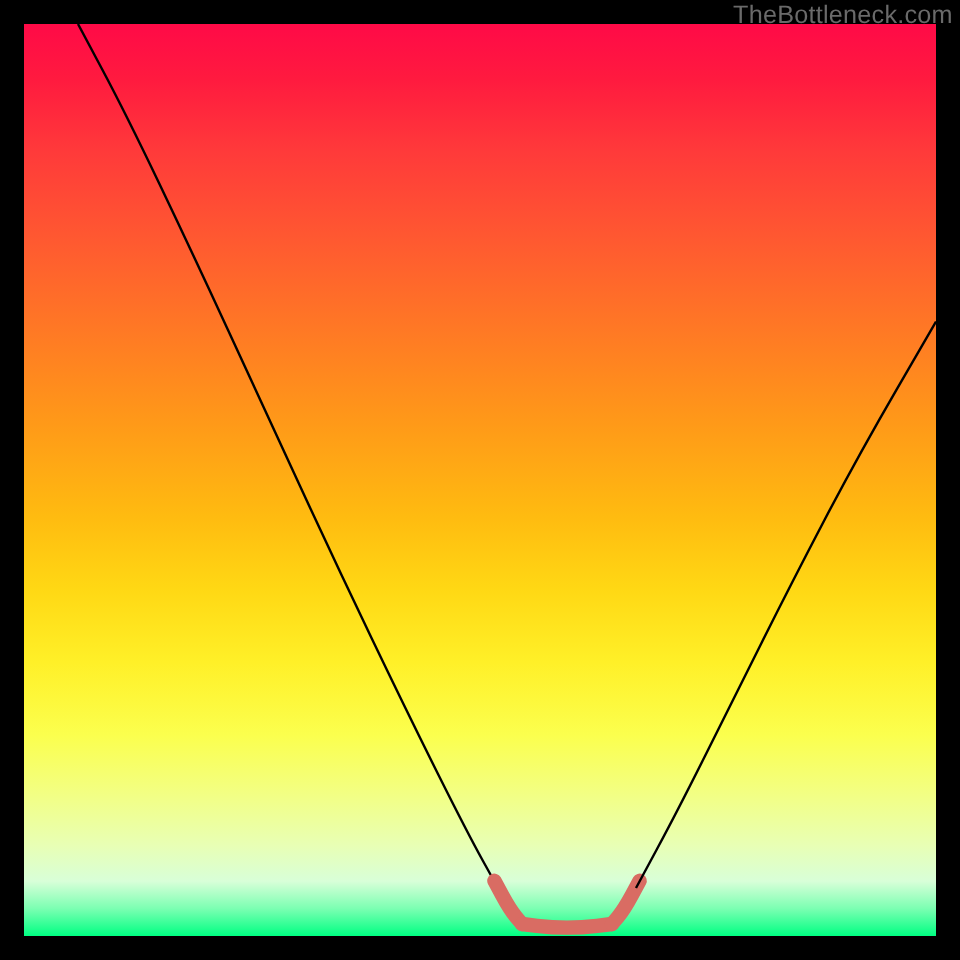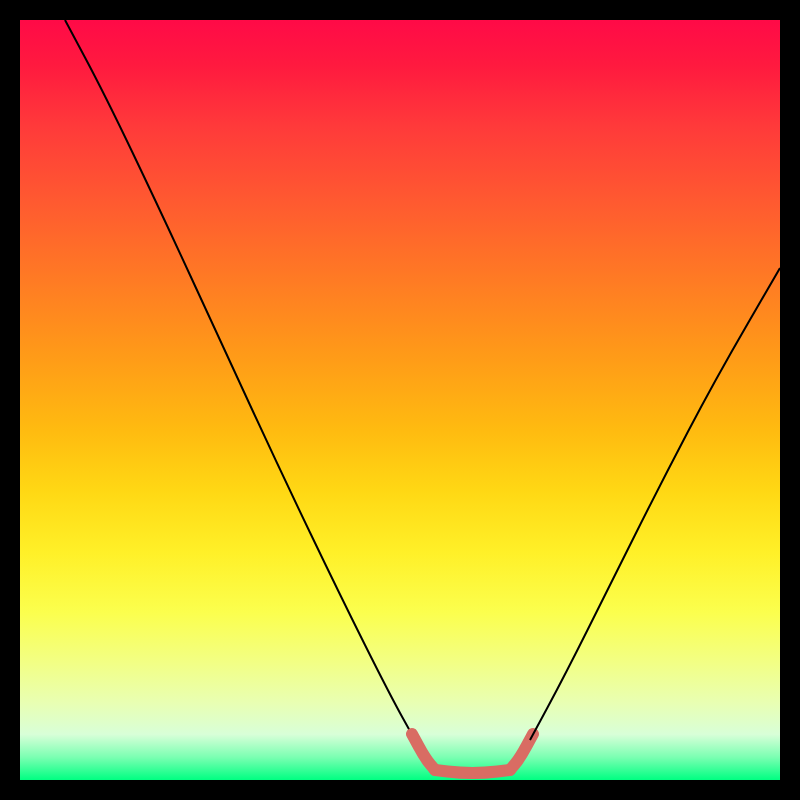--- a/index.html
+++ b/index.html
@@ -59,20 +59,21 @@
   }
   svg.curves {
     position: absolute;
     inset: 0;
   }
 </style>
 </head>
 <body>
 
 <div class="frame">
+  <div class="watermark">TheBottleneck.com</div>
   <div class="plot-area">
     <div class="gradient"></div>
     <svg class="curves" viewBox="0 0 760 760" preserveAspectRatio="none">
         <path d="M 45 0 Q 45 0 65 37.5 Q 85 75 112.5 132.5 Q 140 190 170 255 Q 200 320 230 385 Q 260 450 290 512.5 Q 320 575 345 625 Q 370 675 382.5 697.5 T 395 720" fill="none" stroke="#000000" stroke-width="2"></path>
         <path d="M 392 714 Q 392 714 398.5 726 Q 405 738 410 744 T 415 750" fill="none" stroke="#d96c63" stroke-width="12" stroke-linecap="round"></path>
         <path d="M 415 750 Q 415 750 427.5 751.5 Q 440 753 452.5 753 Q 465 753 477.5 751.5 T 490 750" fill="none" stroke="#d96c63" stroke-width="12" stroke-linecap="round"></path>
         <path d="M 490 750 Q 490 750 495 744 Q 500 738 506.5 726 T 513 714" fill="none" stroke="#d96c63" stroke-width="12" stroke-linecap="round"></path>
         <path d="M 510 720 Q 510 720 527.5 687.5 Q 545 655 567.5 610 Q 590 565 615 515 Q 640 465 667.5 412.5 Q 695 360 727.5 304 T 760 248" fill="none" stroke="#000000" stroke-width="2"></path>
       </svg>
   </div>

